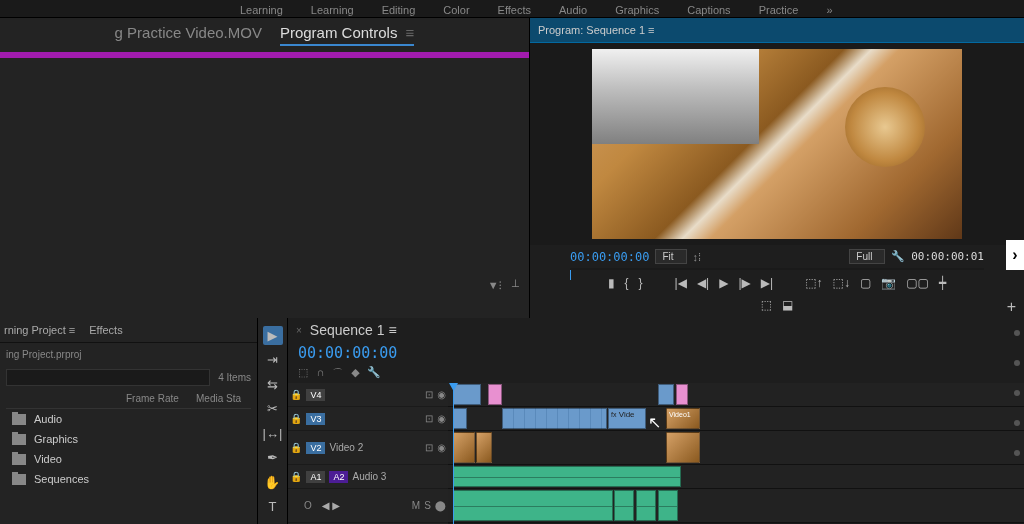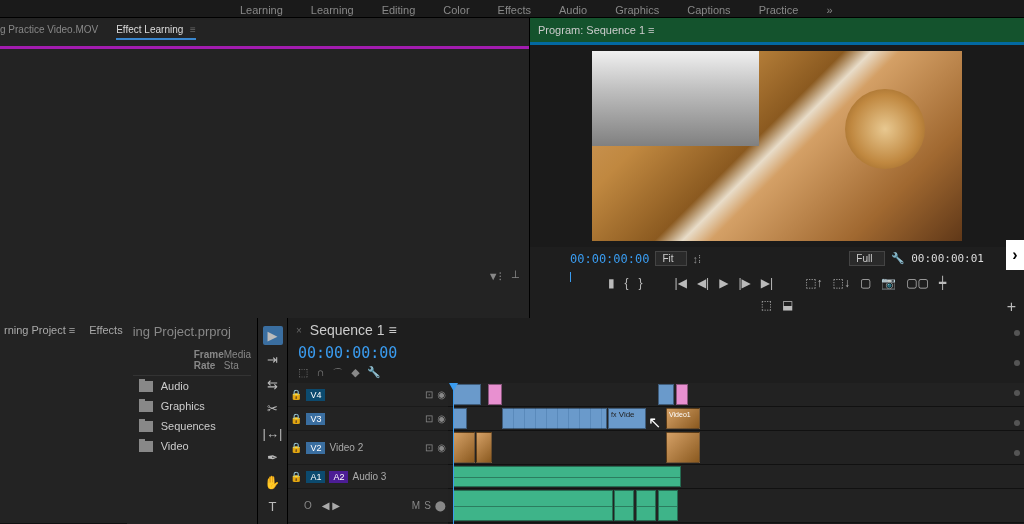--- a/index.html
+++ b/index.html
@@ -3,57 +3,57 @@
 <meta charset="utf-8">
 <style>
 * { margin: 0; padding: 0; box-sizing: border-box; font-family: 'Segoe UI', Arial, sans-serif; }
 body { background: #1a1a1a; color: #aaa; font-size: 11px; width: 1024px; height: 524px; overflow: hidden; position: relative; }
 
 .workspace-tabs { display: flex; gap: 28px; padding: 4px 0 4px 240px; background: #1a1a1a; border-bottom: 1px solid #000; height: 18px; }
 .workspace-tabs span { color: #888; font-size: 11px; cursor: pointer; }
 
 .top-row { display: flex; height: 300px; }
 .left-panel { width: 530px; background: #232323; border-right: 1px solid #000; }
-.panel-tabs { display: flex; gap: 18px; padding: 6px 0 6px 0; background: #232323; border-bottom: 3px solid #a21caf; font-size: 10px; }
+.panel-tabs { display: flex; gap: 18px; padding: 6px 0 6px 0; background: #232323; border-bottom: 6px solid #a21caf; font-size: 15px; justify-content: center; }
 .panel-tabs .ptab { color: #888; cursor: pointer; padding-bottom: 3px; }
 .panel-tabs .ptab.active { color: #ddd; border-bottom: 2px solid #3a87cf; }
 .panel-tabs .menuic { margin-left: 4px; color: #666; }
 .src-name { padding: 8px 0 0 0; color: #888; font-size: 11px; }
 .left-body { height: 240px; background: #232323; position: relative; }
 .left-footer { position: absolute; bottom: 6px; right: 10px; display: flex; gap: 10px; color: #888; }
 .left-footer span { cursor: pointer; }
 
 .program-panel { flex: 1; background: #1e1e1e; display: flex; flex-direction: column; }
-.prog-tab { padding: 6px 8px; font-size: 11px; color: #ccc; background: #14532d; border-bottom: 3px solid #0369a1; }
+.prog-tab { padding: 6px 8px; font-size: 11px; color: #ccc; background: #0c4a6e; border-bottom: 1px solid #0369a1; }
 .prog-viewer { flex: 1; display: flex; align-items: center; justify-content: center; background: #1a1a1a; padding: 6px 40px; }
 .prog-image { width: 370px; height: 190px; background: linear-gradient(135deg, #d4a066 0%, #c08840 25%, #8b5a20 45%, #e8dcc8 50%, #d4a066 55%, #a06830 80%, #603818 100%); position: relative; overflow: hidden; }
 .prog-image::before { content:''; position:absolute; top:0; left:0; width:45%; height:50%; background:linear-gradient(180deg,#f0f0f0 0%,#c0c0c0 40%,#808080 100%); }
 .prog-image::after { content:''; position:absolute; top:20%; right:10%; width:80px; height:80px; border-radius:50%; background:radial-gradient(circle,#e8c890 0%,#c08840 60%,#8b5a20 100%); }
 .prog-bar { display: flex; align-items: center; gap: 6px; padding: 4px 40px; font-size: 11px; }
 .tc-blue { color: #3a9cf0; font-family: monospace; font-size: 12px; }
 .fit-sel { background: #2a2a2a; border: 1px solid #444; color: #ccc; font-size: 10px; padding: 1px 12px 1px 6px; }
 .spacer { flex: 1; }
 .prog-scrub { height: 14px; background: #1a1a1a; position: relative; margin: 0 40px; }
 .prog-scrub::after { content:''; position:absolute; left:0; top:2px; width:1px; height:10px; background:#3a9cf0; }
 .prog-tools { display: flex; gap: 10px; justify-content: center; padding: 6px 0; color: #bbb; align-items: center; }
 .prog-tools span { cursor: pointer; font-size: 12px; }
 .prog-tools2 { display: flex; gap: 10px; justify-content: center; padding: 2px 0 6px 0; color: #bbb; }
 .prog-tools2 span { cursor: pointer; font-size: 12px; }
 
 .bottom-row { display: flex; height: 206px; }
-.project-panel { width: 258px; background: #232323; border-right: 1px solid #000; display: flex; }
+.project-panel { width: 258px; background: #232323; border-right: 1px solid #000; display: flex; flex-direction: column; }
 .proj-tabs { display: flex; gap: 14px; padding: 6px 4px; border-bottom: 1px solid #111; font-size: 11px; }
 .proj-body { flex: 1; padding: 4px 6px; overflow: hidden; }
-.proj-file { color: #888; font-size: 13px; padding: 2px 0 6px 0; }
+.proj-file { color: #888; font-size: 10px; padding: 2px 0 6px 0; }
 .proj-searchrow { display: flex; align-items: center; padding: 3px 0; }
 .proj-searchrow input { flex: 1; background: #1a1a1a; border: 1px solid #333; color: #888; font-size: 10px; padding: 2px 4px; margin-right: 8px; }
 .proj-items { color: #888; font-size: 10px; }
 .proj-header { display: flex; padding: 4px 0; border-bottom: 1px solid #333; font-size: 10px; color: #888; }
 .proj-header .c1 { width: 120px; }
-.proj-header .c2 { width: 58px; font-weight: bold; }
+.proj-header .c2 { width: 70px; }
 .proj-row { display: flex; align-items: center; padding: 4px 0; color: #ccc; font-size: 11px; cursor: pointer; }
 .proj-row .folder-ic { width: 14px; height: 11px; background: #888; margin: 0 8px 0 6px; position: relative; }
 .proj-row .folder-ic::before { content:''; position:absolute; top:-2px; left:0; width:6px; height:2px; background:#888; }
 
 .timeline-panel { flex: 1; background: #1e1e1e; display: flex; }
 .tool-col { width: 30px; background: #232323; display: flex; flex-direction: column; align-items: center; gap: 6px; padding: 8px 0; border-right: 1px solid #000; }
 .tool-col .tool { width: 20px; height: 20px; display: flex; align-items: center; justify-content: center; cursor: pointer; color: #bbb; font-size: 13px; border-radius: 2px; }
 .tool-col .tool.active { background: #3a6ea0; }
 
 .tl-main { flex: 1; display: flex; flex-direction: column; }
@@ -62,21 +62,21 @@
 .tl-tc { color: #3a9cf0; font-family: monospace; font-size: 15px; padding: 2px 0 2px 10px; }
 .tl-iconrow { display: flex; gap: 8px; padding: 2px 10px; color: #888; font-size: 11px; }
 .tl-iconrow span { cursor: pointer; }
 
 .tl-body { display: flex; flex: 1; }
 .track-headers { width: 160px; background: #232323; }
 .track-row { display: flex; align-items: center; height: 24px; border-bottom: 1px solid #1a1a1a; padding: 0 2px; gap: 4px; }
 .track-row.tall { height: 34px; }
 .track-row .lk { color: #888; font-size: 10px; cursor: pointer; }
 .track-row .vlabel { background: #3a6ea0; color: #fff; font-size: 9px; padding: 1px 4px; min-width: 18px; text-align: center; }
-.track-row .vlabel.dim { background: #0c4a6e; }
+.track-row .vlabel.dim { background: #404040; }
 .track-row .alabel { background: #4c1d95; color: #fff; font-size: 9px; padding: 1px 4px; min-width: 18px; text-align: center; }
 .track-row .tname { color: #aaa; font-size: 10px; flex: 1; }
 .track-row .ic { color: #888; font-size: 10px; cursor: pointer; }
 
 .track-content { flex: 1; position: relative; background: #1a1a1a; overflow: hidden; }
 .ruler { height: 24px; background: #1a1a1a; position: relative; border-bottom: 1px solid #333; }
 .ruler .tick { position: absolute; top: 4px; font-size: 9px; color: #888; }
 .work-area { position: absolute; top: 18px; left: 0; height: 6px; background: #c08830; }
 .playhead { position: absolute; top: 0; bottom: 0; width: 1px; background: #3a9cf0; z-index: 10; }
 .playhead::before { content:''; position:absolute; top:0; left:-4px; width:9px; height:8px; background:#3a9cf0; clip-path: polygon(0 0,100% 0,50% 100%); }
@@ -109,21 +109,21 @@
   <span>Graphics</span>
   <span>Captions</span>
   <span>Practice</span>
   <span style="color:#888">»</span>
 </div>
 
 <div class="top-row">
   <div class="left-panel">
     <div class="panel-tabs">
       <span class="ptab">g Practice Video.MOV</span>
-      <span class="ptab active"><span>Effect Learning</span><span class="menuic"> ≡</span></span>
+      <span class="ptab active"><span>Program Controls</span><span class="menuic"> ≡</span></span>
     </div>
     <div class="left-body">
       <div class="left-footer">
         <span>▼⁝</span>
         <span>⟂</span>
       </div>
     </div>
   </div>
 
   <div class="program-panel">
@@ -167,40 +167,44 @@
 </div>
 
 <div class="bottom-row">
   <div class="project-panel">
     <div class="proj-tabs">
       <span class="ptab active"><span>rning Project</span><span class="menuic"> ≡</span></span>
       <span class="ptab">Effects</span>
     </div>
     <div class="proj-body">
       <div class="proj-file">ing Project.prproj</div>
+      <div class="proj-searchrow">
+        <input style="">
+        <span class="proj-items">4 Items</span>
+      </div>
       <div class="proj-header">
         <span class="c1"></span>
         <span class="c2">Frame Rate</span>
         <span>Media Sta</span>
       </div>
       <div class="proj-row">
           <span class="folder-ic"></span>
           <span>Audio</span>
         </div>
       <div class="proj-row">
           <span class="folder-ic"></span>
           <span>Graphics</span>
         </div>
       <div class="proj-row">
           <span class="folder-ic"></span>
-          <span>Sequences</span>
+          <span>Video</span>
         </div>
       <div class="proj-row">
           <span class="folder-ic"></span>
-          <span>Video</span>
+          <span>Sequences</span>
         </div>
     </div>
   </div>
 
   <div class="timeline-panel">
     <div class="tool-col">
       <div class="tool active">▶</div>
       <div class="tool">⇥</div>
       <div class="tool">⇆</div>
       <div class="tool">✂</div>

